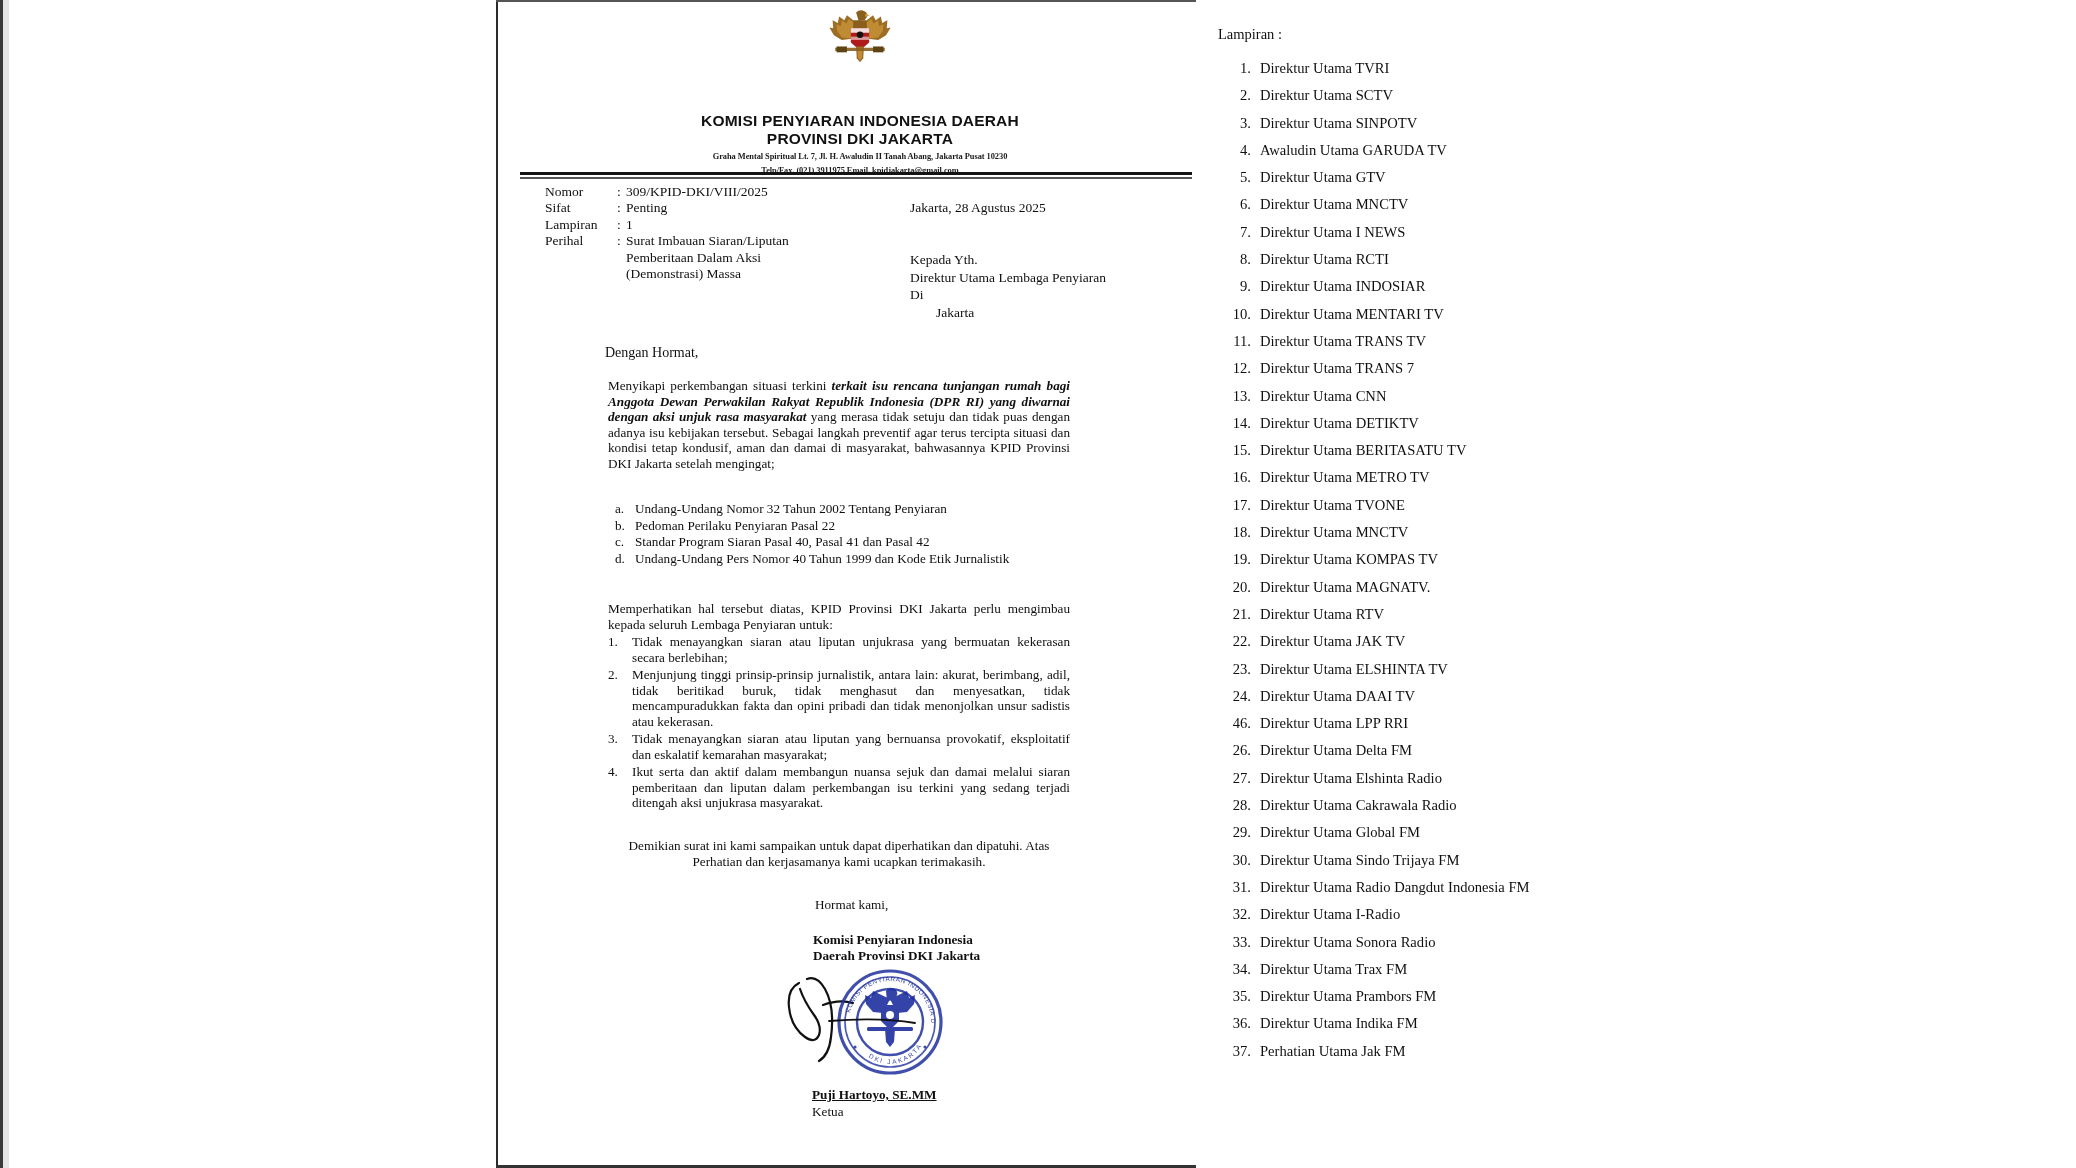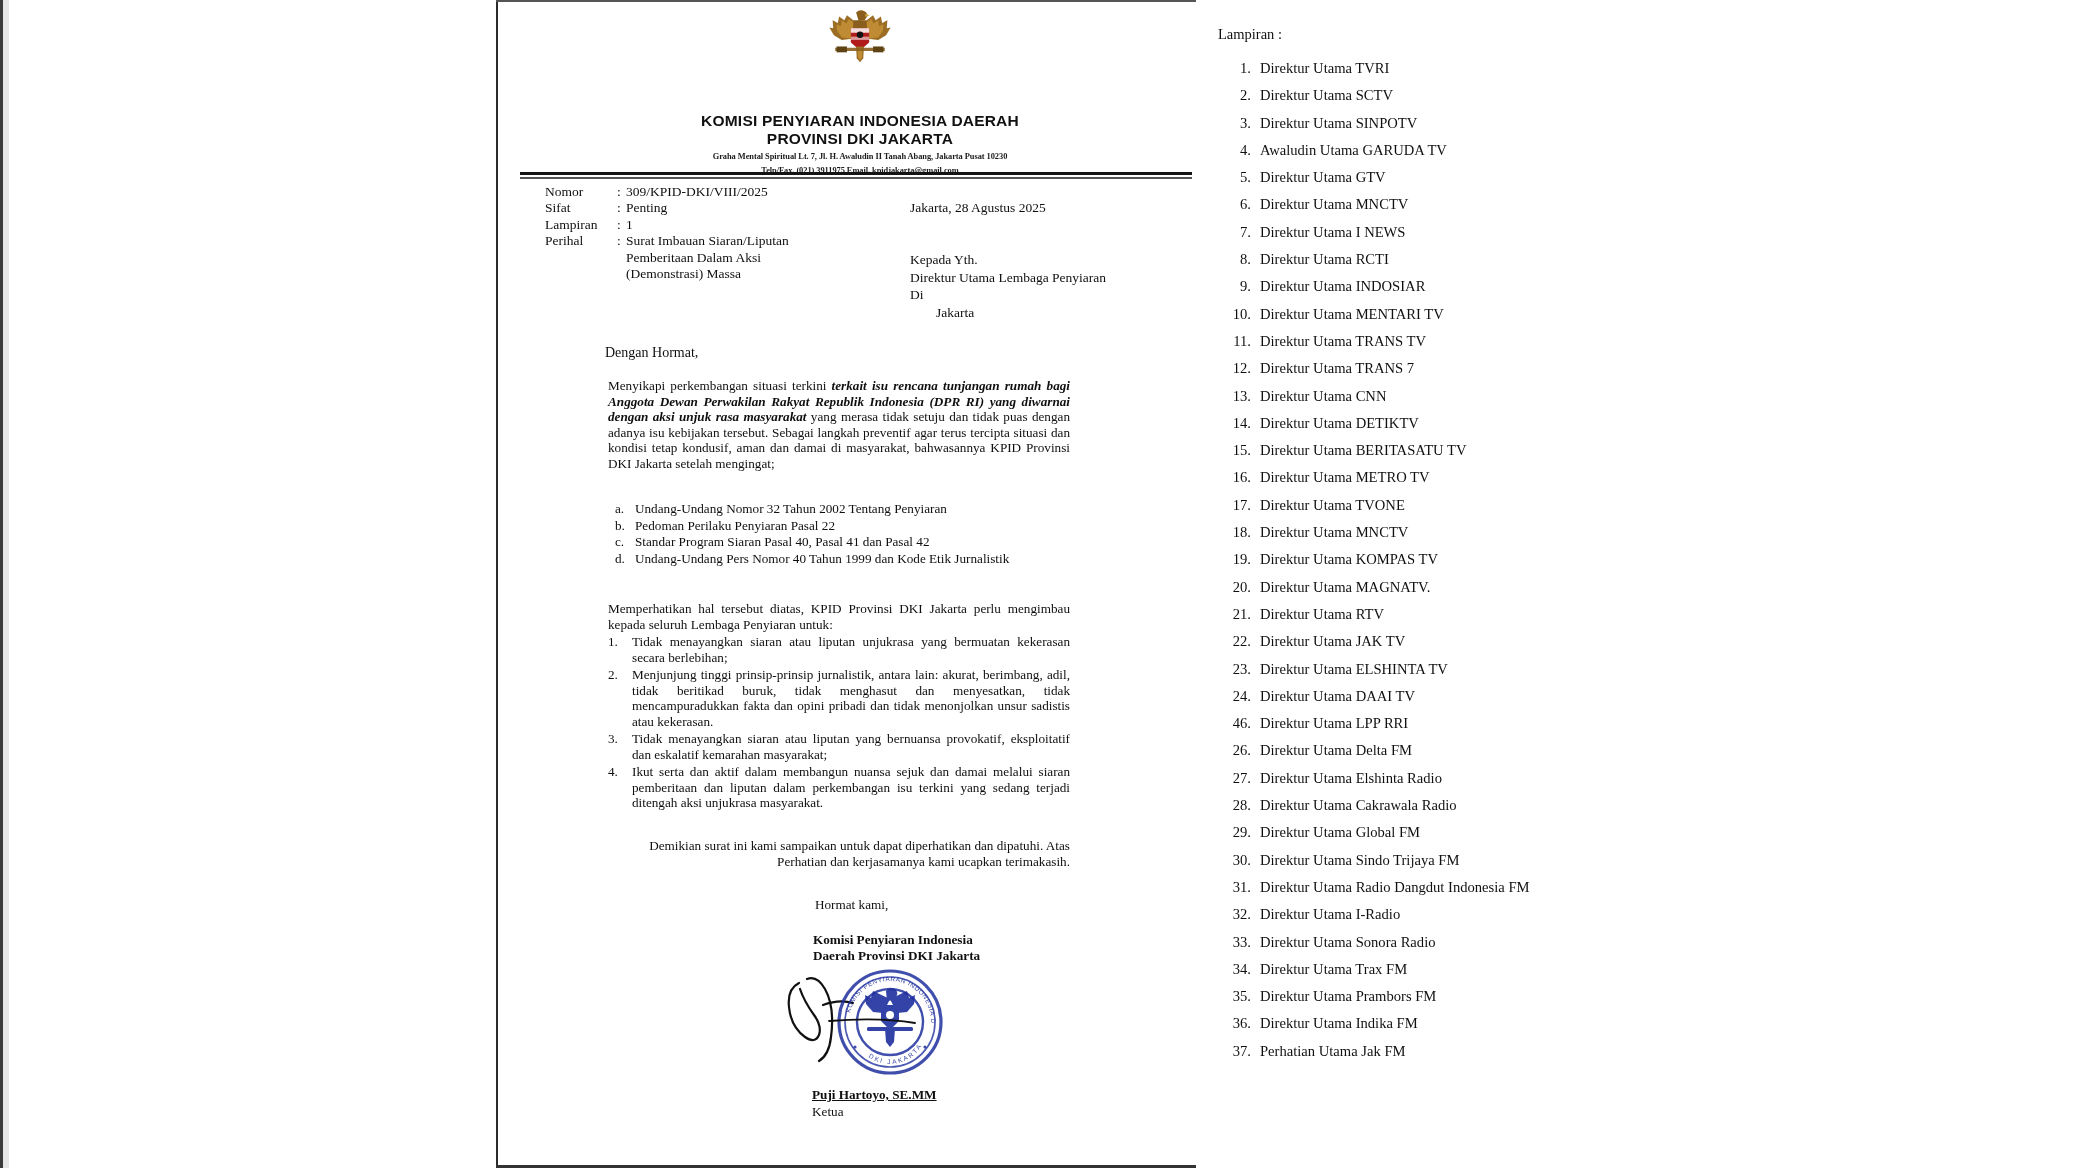--- a/index.html
+++ b/index.html
@@ -133,21 +133,21 @@
   }
   .para {
     position: absolute;
     left: 88px; width: 462px;
     font-size: 13.2px; line-height: 1.175;
     color: #0f0f0f; text-align: justify;
   }
   .para em { font-style: italic; font-weight: 700; }
   #para-intro { top: 378px; }
   #para-memper { top: 601px; }
-  #para-closing { top: 838px; text-align: right; }
+  #para-closing { top: 838px; text-align: center; }
 
   .list-alpha, .list-num {
     position: absolute; left: 88px; width: 462px;
     font-size: 13.2px; line-height: 1.175; color: #0f0f0f;
   }
   #list-alpha { top: 501px; }
   #list-num { top: 634px; }
   .li { display: flex; margin-bottom: 1px; }
   .li-mark { width: 27px; flex: none; text-align: left; padding-left: 7px; }
   .li-text { flex: 1; text-align: justify; }

